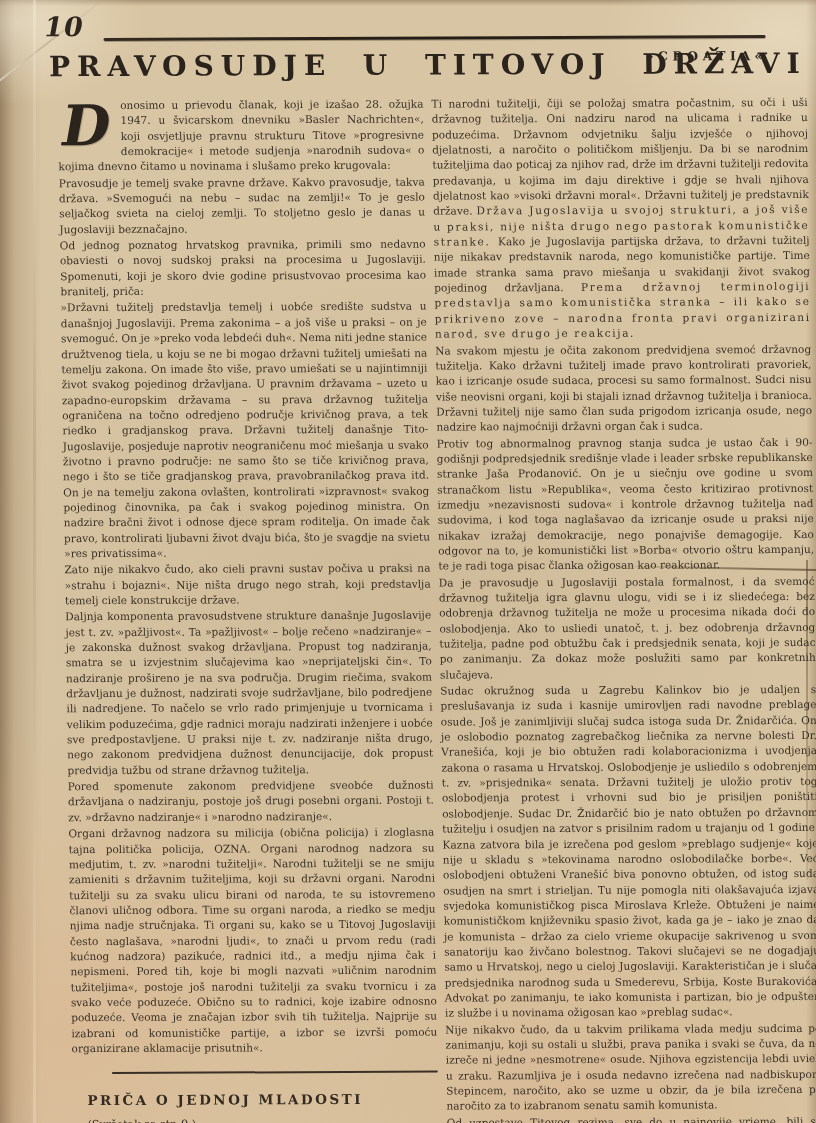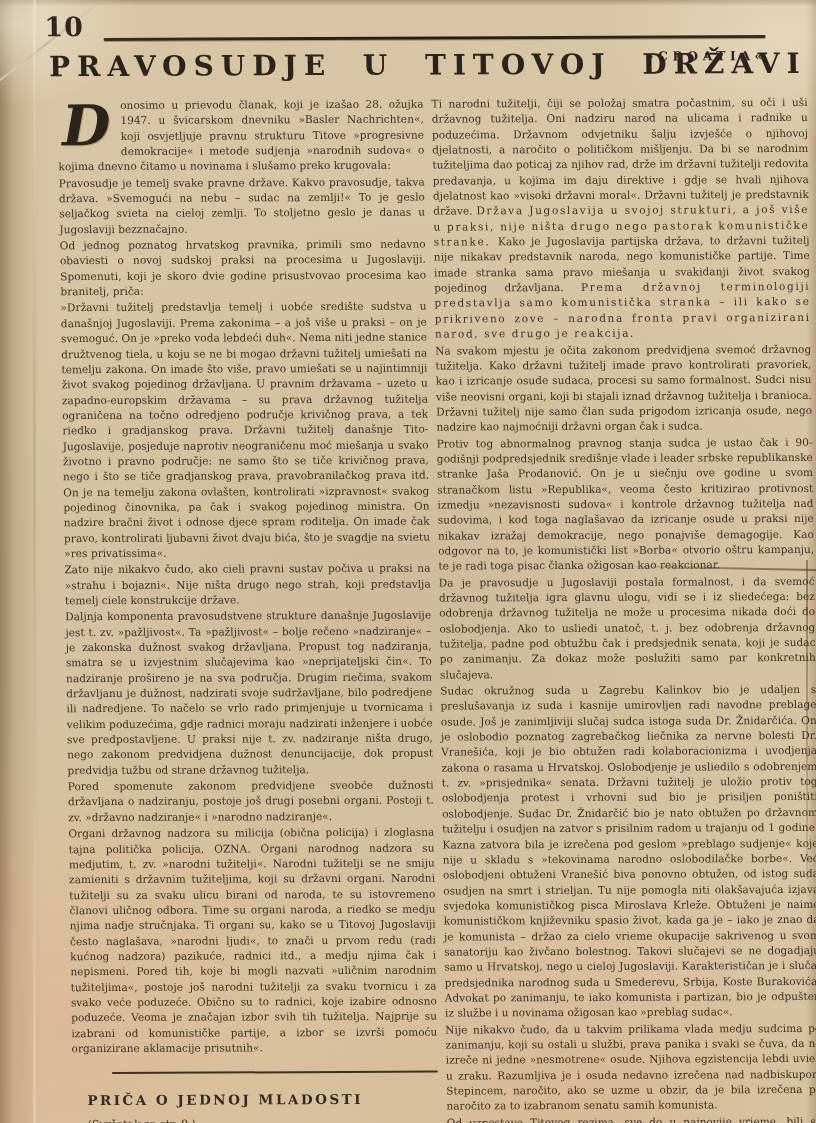--- a/index.html
+++ b/index.html
@@ -19,21 +19,21 @@
     color:#3a3026;
   }
   .crease{position:absolute;pointer-events:none;}
   .crease-tl{left:-30px;top:44px;width:150px;height:2px;background:linear-gradient(90deg,rgba(255,250,235,0.7),rgba(120,95,60,0.25),transparent);transform:rotate(-38deg);}
   .crease-right{left:612px;top:567px;width:206px;height:2px;background:linear-gradient(90deg,transparent,rgba(80,60,38,0.55) 60%,rgba(80,60,38,0.65));transform:rotate(1.1deg);}
   .crease-right-v{left:806px;top:560px;width:2px;height:320px;background:linear-gradient(180deg,rgba(80,60,38,0.5),rgba(80,60,38,0.12));}
   .crease-left-v{left:33px;top:0;width:3px;height:1123px;background:linear-gradient(180deg,rgba(255,250,235,0.30),rgba(140,110,70,0.20) 40%,rgba(255,250,235,0.25));}
 
   .skewwrap{position:absolute;left:0;top:0;width:816px;height:1123px;transform:skewX(0.6deg) rotate(-0.25deg);transform-origin:40% 0;}
 
-  .page-number{position:absolute;left:44px;top:10px;font-size:27px;font-weight:bold;color:#2e2720;letter-spacing:1px;}
+  .page-number{position:absolute;left:44px;top:10px;font-size:27px;font-weight:bold;color:#2e2720;letter-spacing:1px;font-style:italic;}
   .masthead{position:absolute;right:50px;top:10px;font-size:12.5px;font-weight:bold;letter-spacing:4.5px;color:#2e2720;margin-top:40px;}
   .header-rule{position:absolute;left:103px;top:37px;width:662px;height:3px;background:linear-gradient(90deg,#352b20,#241d15 50%,#352b20);border-radius:2px;box-shadow:0 1px 0 rgba(58,48,38,0.35);}
 
   .headline{position:absolute;left:48px;top:49px;width:720px;text-align:center;font-size:28px;font-weight:bold;letter-spacing:7px;word-spacing:14px;white-space:nowrap;color:#2b241d;}
 
   .col{position:absolute;top:97px;}
   .col-left{left:56px;width:366px;}
   .col-right{left:430px;width:376px;}
 
   .t{margin:0;font-size:10.6px;line-height:15.35px;text-align:justify;color:#3a3026;}

